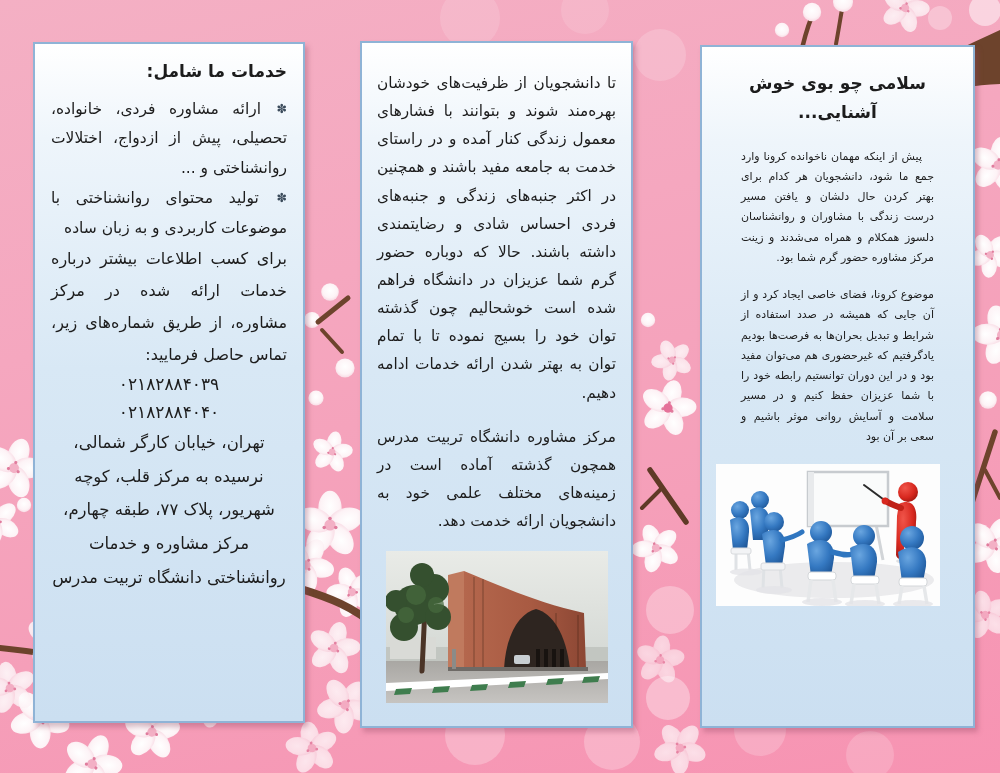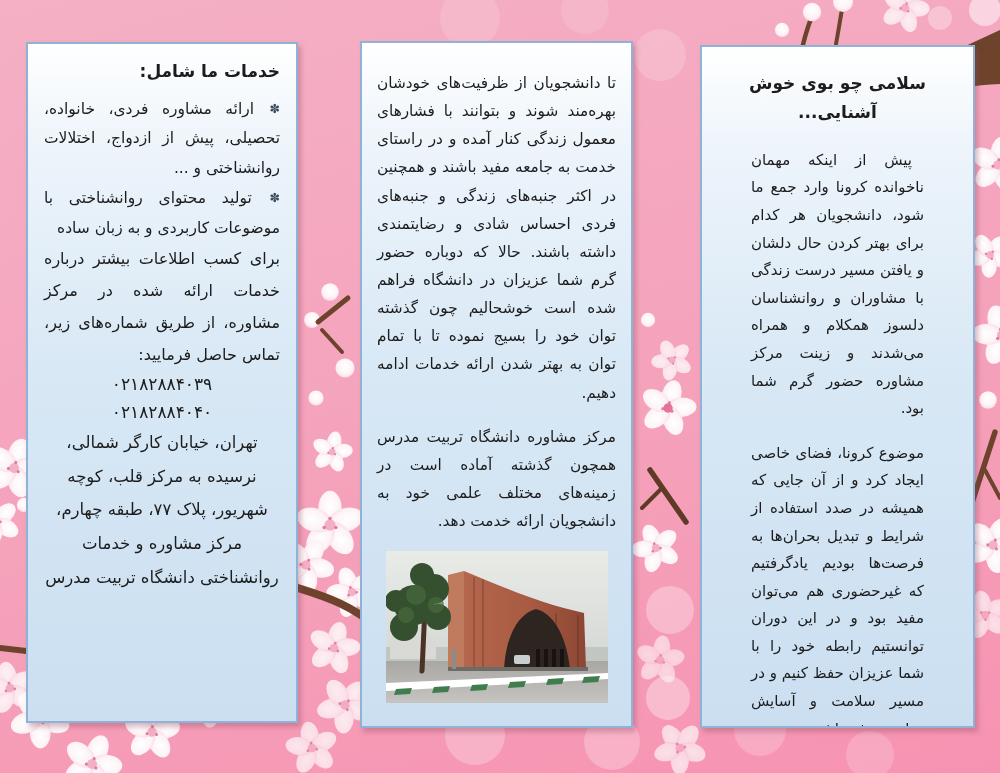--- a/index.html
+++ b/index.html
@@ -7,36 +7,36 @@
        font-family:"DejaVu Sans",sans-serif;}
   .page{position:absolute;inset:0;width:1000px;height:773px;
         background:linear-gradient(165deg,#f4b0c4 0%,#f5a7bf 35%,#f59fb9 65%,#f793b2 100%);}
   .deco{position:absolute;left:0;top:0;width:1000px;height:773px;display:block;}
   .panel{position:absolute;box-sizing:border-box;direction:rtl;color:#1c1c1c;overflow:hidden;
          background:linear-gradient(180deg,#ffffff 0%,#eef5fb 14%,#d8e8f5 48%,#cbdff1 100%);
          border:2px solid #8fb3d6;
          box-shadow:3px 4px 5px rgba(140,70,95,.35);}
   .panel p{margin:0;}
   
-  .panel-left{left:26px;top:42px;width:272px;height:681px;padding:12px 16px 10px;}
+  .panel-left{left:33px;top:42px;width:272px;height:681px;padding:12px 16px 10px;}
   .panel-left .heading{font-weight:bold;font-size:17px;line-height:1.8;margin:0 0 8px;}
   .bullet-item{font-size:15.5px;line-height:1.92;text-align:justify;margin:0 0 11px;}
   .blt{font-size:12.5px;color:#3c4c5c;position:relative;top:-1px;padding-left:2px;}
   .contact-intro{font-size:16px;line-height:2.0;text-align:justify;margin:2px 0 8px;}
   .phone{font-size:17px;text-align:center;line-height:1.6;margin:7px 0;}
   .address{font-size:16.5px;text-align:center;line-height:2.05;margin:6px 0 0;}
   
   .panel-mid{left:360px;top:41px;width:273px;height:687px;padding:26px 15px 10px;}
   .panel-mid .para{font-size:15.3px;line-height:1.84;text-align:justify;margin:0 0 16px;}
   .photo-frame{width:222px;height:152px;margin:10px auto 0;}
   .photo-frame svg{display:block;}
   
   .panel-right{left:700px;top:45px;width:275px;height:683px;padding:22px 33px 10px;}
   .panel-right .heading{font-weight:bold;font-size:17px;text-align:center;line-height:1.7;margin:0 0 20px;}
-  .panel-right .para{font-size:15px;line-height:1.84;text-align:justify;margin:0 16px 17px;}
+  .panel-right .para{font-size:11px;line-height:1.84;text-align:justify;margin:0 6px 17px;}
   .panel-right .para.indent{text-indent:12px;}
   .clip-frame{width:224px;height:142px;margin:6px auto 0;background:#fff;}
   .clip-frame svg{display:block;}
 </style>
 </head>
 <body>
 
 <div class="page">
 
   <svg class="deco" viewBox="0 0 1000 773" aria-hidden="true">

